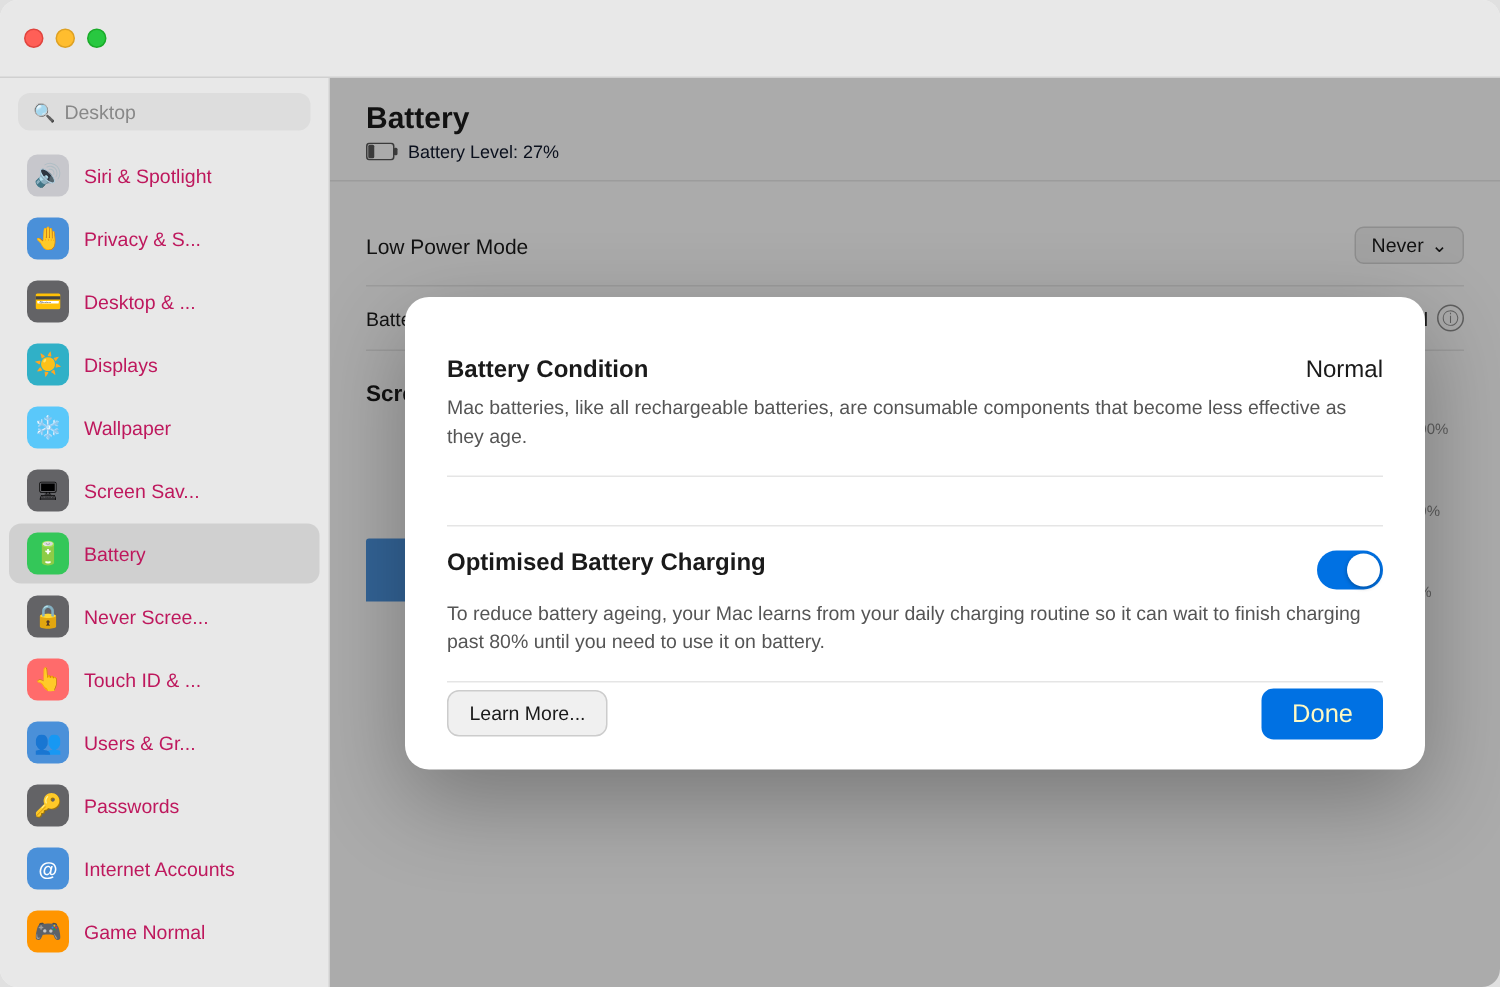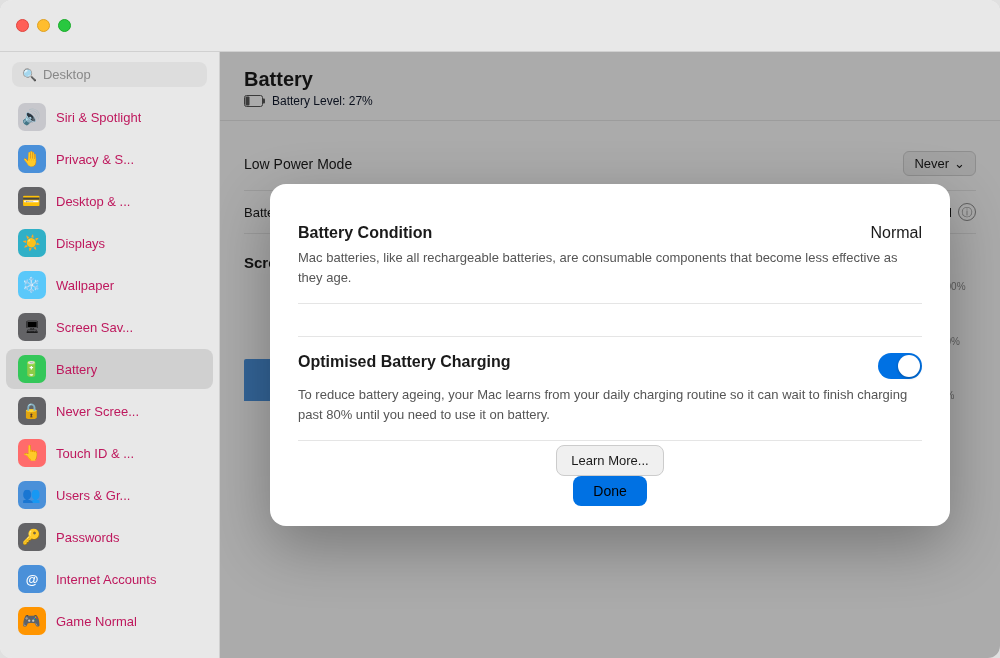--- a/index.html
+++ b/index.html
@@ -272,40 +272,39 @@
       right: 2px;
       box-shadow: 0 1px 3px rgba(0,0,0,0.3);
     }
 
     
     .dialog-footer {
       display: flex;
       justify-content: space-between;
       align-items: center;
       margin-top: 4px;
-      flex-direction: column;
     }
 
     .btn-learn-more {
       background: #f0f0f0;
       border: 1px solid #ccc;
       border-radius: 8px;
       padding: 7px 14px;
       font-size: 13px;
       color: #1a1a1a;
       cursor: pointer;
     }
 
     .btn-done {
       background: #0071e3;
       border: none;
       border-radius: 8px;
       padding: 7px 20px;
-      font-size: 14px;
-      color: #000000;
+      font-size: 17px;
+      color: #fef9c3;
       cursor: pointer;
       font-weight: 500;
     }
 
     
     .low-power-row {
       display: flex;
       justify-content: space-between;
       align-items: center;
       padding: 14px 0;

